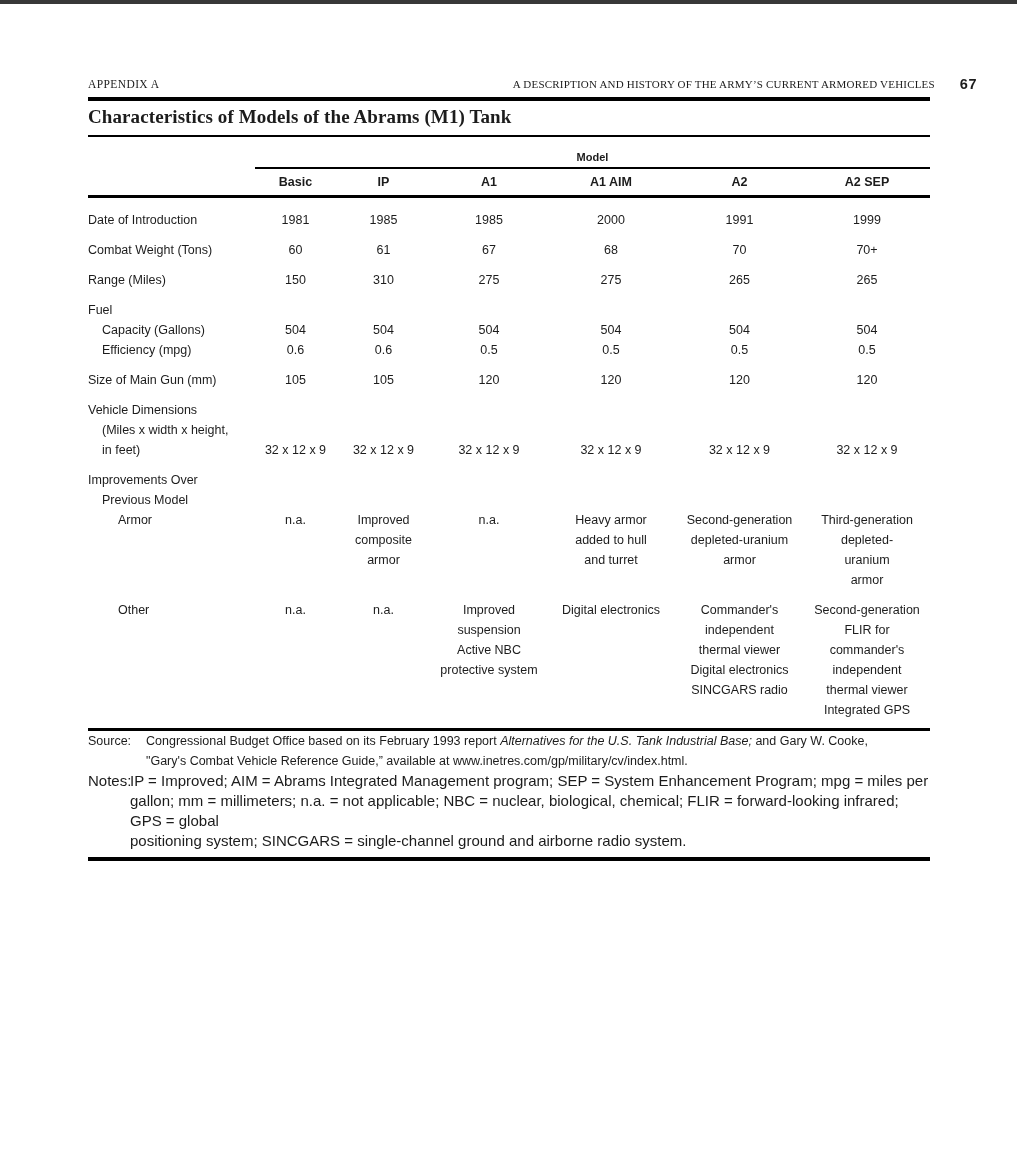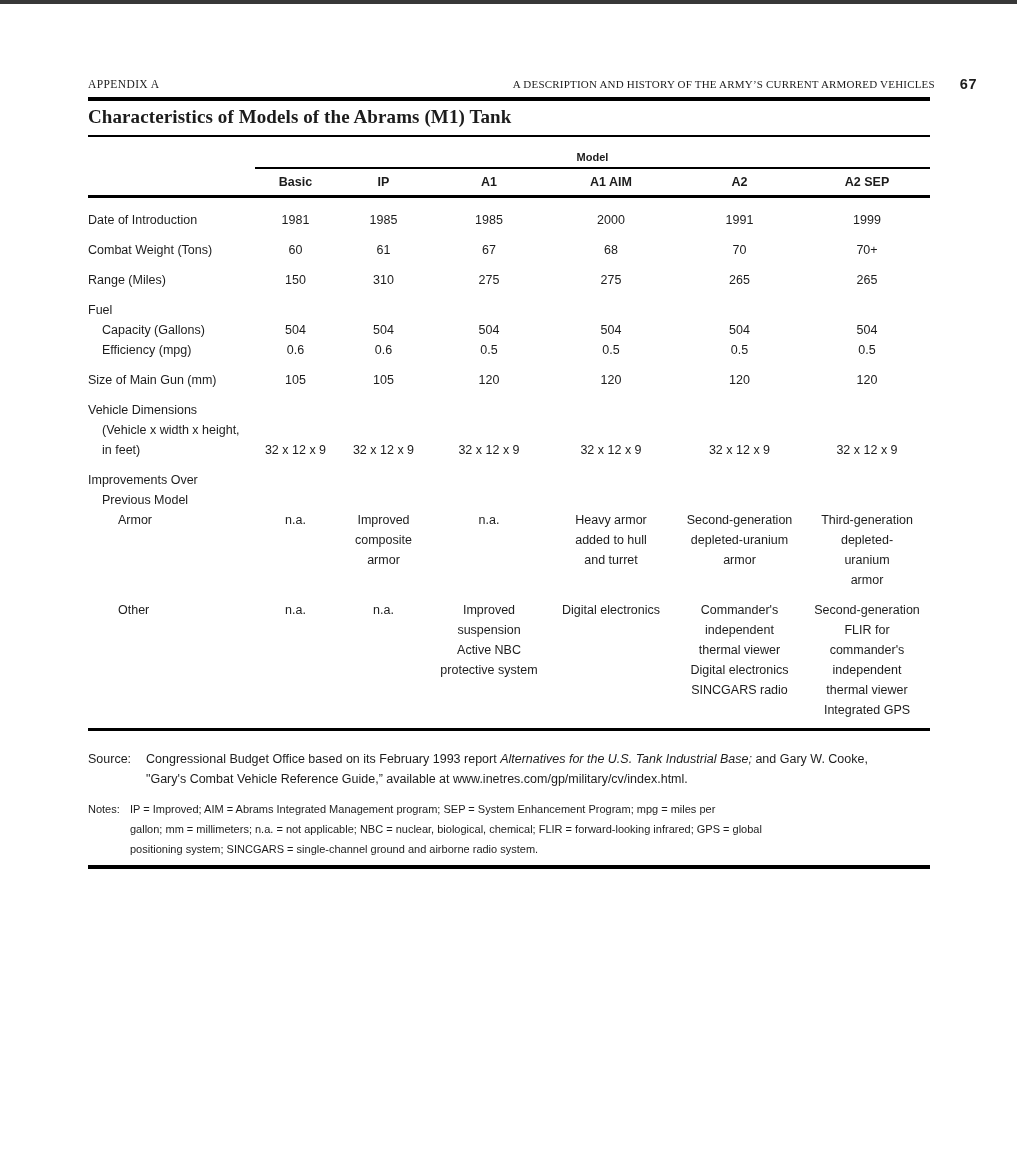--- a/index.html
+++ b/index.html
@@ -44,24 +44,24 @@
   .header-row { margin-top:3px; }
   .header-row .t-cell { font-weight:bold; }
   .header-rule { margin-top:3px; }
   .rows { margin-top:12px; }
   .indent-1 { padding-left:14px; }
   .indent-2 { padding-left:30px; }
   .gap { margin-bottom:10px; }
   .bottom-rule { margin-top:8px; }
 
   
-  .source-row { display:flex; margin-top:18px; font-size:12.5px; line-height:20px; }
+  .source-row { display:flex; font-size:12.5px; line-height:20px; }
   .source-label { width:58px; flex:none; }
   .source-text { flex:1; }
-  .notes-row { display:flex; margin-top:10px; font-size:11px; line-height:20px; }
+  .notes-row { display:flex; margin-top:0; font-size:15px; line-height:20px; }
   .notes-label { width:42px; flex:none; }
   .notes-text { flex:1; white-space:pre-line; }
   .italic { font-style:italic; }
   .final-rule { height:4px; background:#000; margin-top:6px; }
 </style>
 </head>
 <body>
 
 <div class="topbar"></div>
 
@@ -160,21 +160,21 @@
       <div class="t-row">
     <div class="t-label">Vehicle Dimensions</div>
     <div class="t-cell"></div>
     <div class="t-cell"></div>
     <div class="t-cell"></div>
     <div class="t-cell"></div>
     <div class="t-cell"></div>
     <div class="t-cell"></div>
   </div>
       <div class="t-row">
-    <div class="t-label indent-1">(Vehicle x width x height,</div>
+    <div class="t-label indent-1">(Miles x width x height,</div>
     <div class="t-cell"></div>
     <div class="t-cell"></div>
     <div class="t-cell"></div>
     <div class="t-cell"></div>
     <div class="t-cell"></div>
     <div class="t-cell"></div>
   </div>
       <div class="t-row gap">
     <div class="t-label indent-1">in feet)</div>
     <div class="t-cell">32 x 12 x 9</div>

